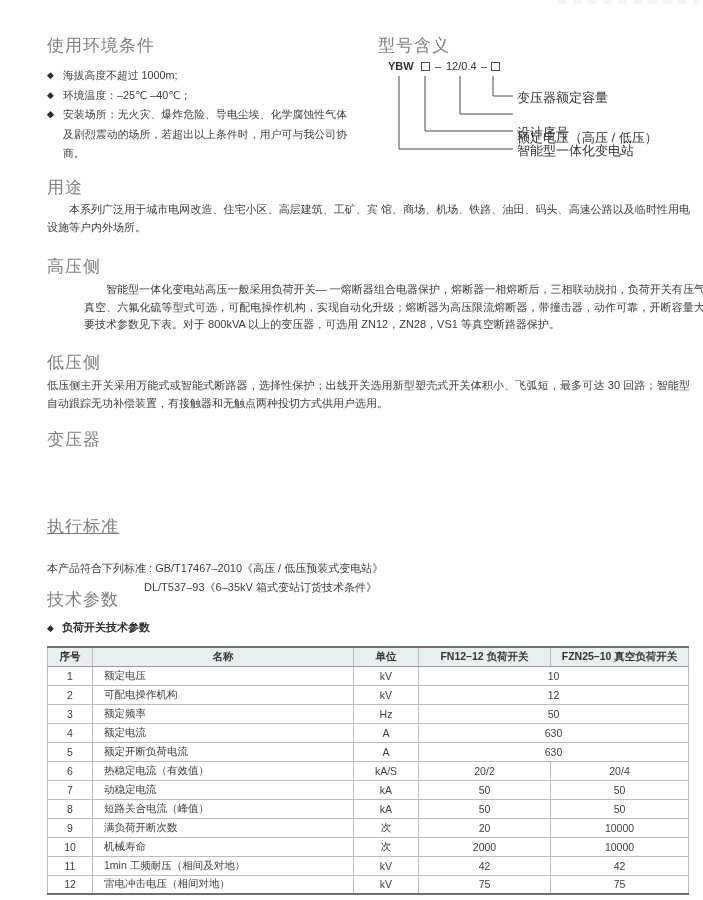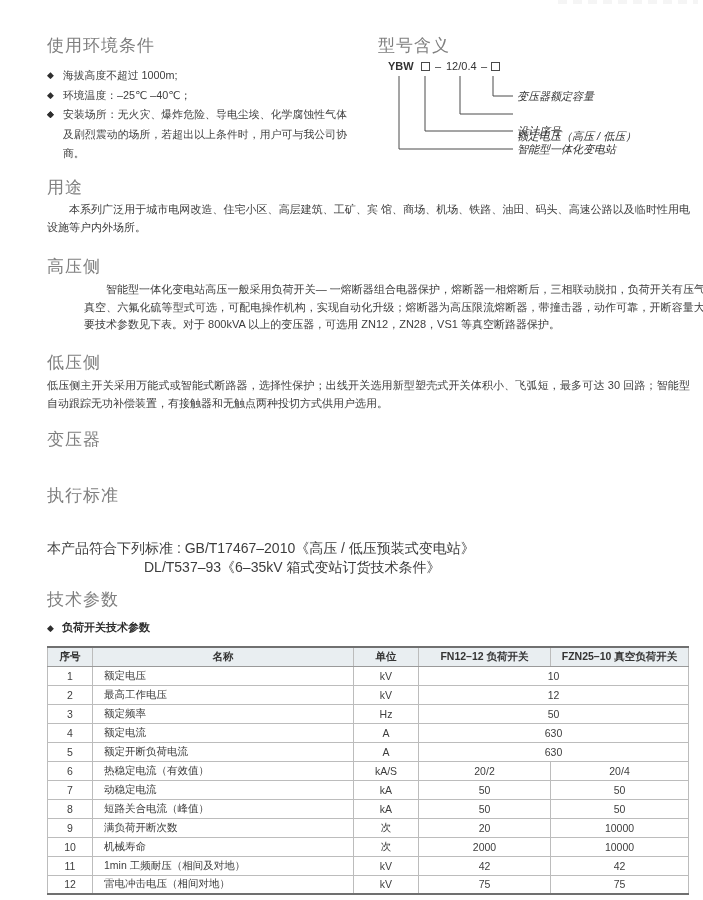--- a/index.html
+++ b/index.html
@@ -35,30 +35,30 @@
   .env-item .diamond {
     position: absolute; left: 0; top: 0;
     font-size: 9px; line-height: 19.5px; color: #2e2e2e;
   }
 
   
   .model-diagram { position: absolute; left: 378px; top: 58px; width: 320px; height: 105px; }
   .model-diagram svg { position: absolute; left: 0; top: 0; }
   .formula-part { position: absolute; font-size: 11px; color: #333; white-space: nowrap; }
   .formula-box { position: absolute; width: 9px; height: 9px; border: 1px solid #4a4a4a; background: #fff; }
-  .model-label { position: absolute; left: 139px; font-size: 11px; color: #333; white-space: nowrap; font-style: italic; }
+  .model-label { position: absolute; left: 139px; font-size: 13px; color: #333; white-space: nowrap; }
 
   .paragraph {
     position: absolute; left: 47px; width: 643px;
     font-size: 11px; line-height: 17.6px;
     color: #3d3d3d; text-align: justify;
   }
   .indent { text-indent: 2em; }
 
-  .std-line { position: absolute; left: 47px; font-size: 14px; color: #3d3d3d; white-space: nowrap; }
+  .std-line { position: absolute; left: 47px; font-size: 11px; color: #3d3d3d; white-space: nowrap; margin-top: 21px; }
 
   .sub-bullet {
     position: absolute; left: 47px; top: 620px;
     font-size: 11px; color: #2e2e2e; font-weight: bold;
   }
   .sub-bullet .diamond { font-size: 9px; margin-right: 5px; font-weight: normal; }
 
   
   table.tech {
     position: absolute; left: 47px; top: 646px;
@@ -145,21 +145,21 @@
   <div class="paragraph indent" style="top:201px;">本系列广泛用于城市电网改造、住宅小区、高层建筑、工矿、宾 馆、商场、机场、铁路、油田、码头、高速公路以及临时性用电设施等户内外场所。</div>
 
   <div class="sec-title" style="left:47px; top:255px;">高压侧</div>
   <div class="paragraph indent" style="top:281px;margin-left:37px;">智能型一体化变电站高压一般采用负荷开关— 一熔断器组合电器保护，熔断器一相熔断后，三相联动脱扣，负荷开关有压气式、真空、六氟化硫等型式可选，可配电操作机构，实现自动化升级；熔断器为高压限流熔断器，带撞击器，动作可靠，开断容量大，主要技术参数见下表。对于 800kVA 以上的变压器，可选用 ZN12，ZN28，VS1 等真空断路器保护。</div>
 
   <div class="sec-title" style="left:47px; top:351px;">低压侧</div>
   <div class="paragraph" style="top:377px;">低压侧主开关采用万能式或智能式断路器，选择性保护；出线开关选用新型塑壳式开关体积小、飞弧短，最多可达 30 回路；智能型自动跟踪无功补偿装置，有接触器和无触点两种投切方式供用户选用。</div>
 
   <div class="sec-title" style="left:47px; top:428px;">变压器</div>
 
-  <div class="sec-title" style="left:47px; top:484px;">执行标准</div>
+  <div class="sec-title" style="left:47px; top:515px;text-decoration:underline;">执行标准</div>
   <div class="std-line" style="top:540px;">本产品符合下列标准 : GB/T17467–2010《高压 / 低压预装式变电站》</div>
   <div class="std-line" style="top:559px; left:144px;">DL/T537–93《6–35kV 箱式变站订货技术条件》</div>
 
   <div class="sec-title" style="left:47px; top:588px;">技术参数</div>
   <div class="sub-bullet">
     <span class="diamond">◆</span>
     <span>负荷开关技术参数</span>
   </div>
 
   <table class="tech">
@@ -181,21 +181,21 @@
     </thead>
     <tbody>
       <tr>
         <td>1</td>
         <td class="name-cell">额定电压</td>
         <td>kV</td>
         <td colspan="2">10</td>
       </tr>
       <tr>
         <td>2</td>
-        <td class="name-cell">最高工作电压</td>
+        <td class="name-cell">可配电操作机构</td>
         <td>kV</td>
         <td colspan="2">12</td>
       </tr>
       <tr>
         <td>3</td>
         <td class="name-cell">额定频率</td>
         <td>Hz</td>
         <td colspan="2">50</td>
       </tr>
       <tr>

